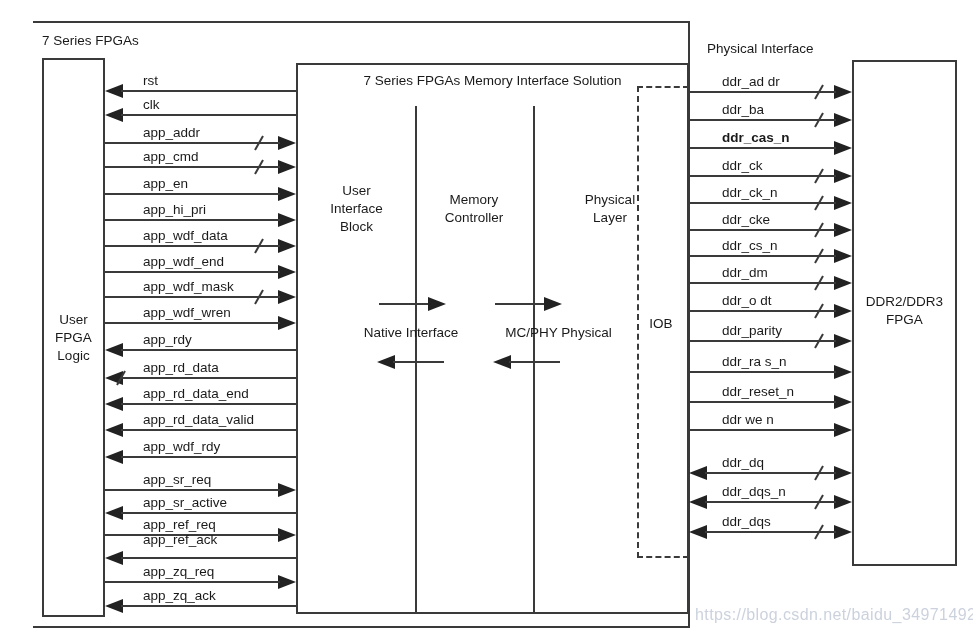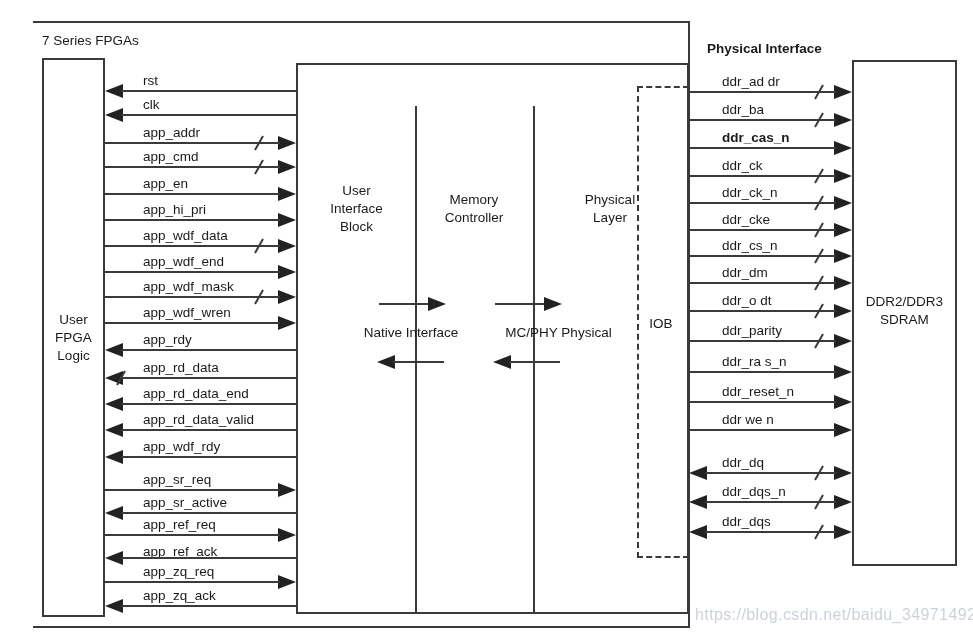--- a/index.html
+++ b/index.html
@@ -25,28 +25,29 @@
 <body>
 
 <div id="canvas">
 
   <div class="abs" style="left:33px;top:21px;width:657px;height:607px;box-sizing:border-box;
               border-top:2px solid #3a3a3a;border-right:2px solid #3a3a3a;border-bottom:2px solid #3a3a3a;"></div>
 
   <div class="lbl" style="left:42px;top:33px;">7 Series FPGAs</div>
 
 
-  <div class="lbl" style="left:707px;top:41px;font-weight:bold;">Physical Interface</div>
+  <div class="lbl" style="left:707px;top:41px;">Physical Interface</div>
 
   <div class="box" style="left:42px;top:58px;width:63px;height:559px;"></div>
   <div class="lbl center-text" style="left:42px;top:311px;width:63px;line-height:18px;">User
 FPGA
 Logic</div>
 
   <div class="box" style="left:296px;top:63px;width:393px;height:551px;">
+    <div class="lbl center-text" style="left:0;top:8px;width:100%;">7 Series FPGAs Memory Interface Solution</div>
 
     <div class="vline" style="left:117px;top:41px;height:506px;"></div>
     <div class="vline" style="left:235px;top:41px;height:506px;"></div>
 
     <div class="lbl center-text" style="left:0;top:117px;width:117px;line-height:18px;">User
 Interface
 Block</div>
     <div class="lbl center-text" style="left:117px;top:126px;width:118px;line-height:18px;">Memory
 Controller</div>
     <div class="lbl center-text" style="left:235px;top:126px;width:154px;line-height:18px;">Physical
@@ -64,21 +65,21 @@
 
     <div class="lbl center-text" style="left:38px;top:260px;width:150px;">Native Interface</div>
     <div class="lbl center-text" style="left:178px;top:260px;width:165px;">MC/PHY Physical</div>
   </div>
 
   <div class="iob-box" style="left:637px;top:86px;width:52px;height:472px;"></div>
   <div class="lbl center-text" style="left:637px;top:316px;width:48px;">IOB</div>
 
   <div class="box" style="left:852px;top:60px;width:105px;height:506px;"></div>
   <div class="lbl center-text" style="left:848px;top:293px;width:113px;line-height:18px;">DDR2/DDR3
-SDRAM</div>
+FPGA</div>
 
   <div class="watermark" style="left:695px;top:606px;">https://blog.csdn.net/baidu_34971492</div>
 
   <div id="signals-layer">
       <div class="sig-label" style="left: 143px; top: 73px;">rst</div>
       <div class="ah-l" style="left: 105px; top: 84px;"></div>
       <div class="sig-line" style="left: 121px; top: 90px; width: 175px;"></div>
       <div class="sig-label" style="left: 143px; top: 97px;">clk</div>
       <div class="ah-l" style="left: 105px; top: 108px;"></div>
       <div class="sig-line" style="left: 121px; top: 114px; width: 175px;"></div>
@@ -128,21 +129,21 @@
       <div class="sig-line" style="left: 121px; top: 456px; width: 175px;"></div>
       <div class="sig-label" style="left: 143px; top: 472px;">app_sr_req</div>
       <div class="ah-r" style="left: 278px; top: 483px;"></div>
       <div class="sig-line" style="left: 105px; top: 489px; width: 175px;"></div>
       <div class="sig-label" style="left: 143px; top: 495px;">app_sr_active</div>
       <div class="ah-l" style="left: 105px; top: 506px;"></div>
       <div class="sig-line" style="left: 121px; top: 512px; width: 175px;"></div>
       <div class="sig-label" style="left: 143px; top: 517px;">app_ref_req</div>
       <div class="ah-r" style="left: 278px; top: 528px;"></div>
       <div class="sig-line" style="left: 105px; top: 534px; width: 175px;"></div>
-      <div class="sig-label" style="left: 143px; top: 544px;">app_ref_ack</div>
+      <div class="sig-label" style="left: 143px; top: 532px;">app_ref_ack</div>
       <div class="ah-l" style="left: 105px; top: 551px;"></div>
       <div class="sig-line" style="left: 121px; top: 557px; width: 175px;"></div>
       <div class="sig-label" style="left: 143px; top: 564px;">app_zq_req</div>
       <div class="ah-r" style="left: 278px; top: 575px;"></div>
       <div class="sig-line" style="left: 105px; top: 581px; width: 175px;"></div>
       <div class="sig-label" style="left: 143px; top: 588px;">app_zq_ack</div>
       <div class="ah-l" style="left: 105px; top: 599px;"></div>
       <div class="sig-line" style="left: 121px; top: 605px; width: 175px;"></div>
       <div class="sig-label" style="left: 722px; top: 74px;">ddr_ad dr</div>
       <div class="ah-r" style="left: 834px; top: 85px;"></div>

